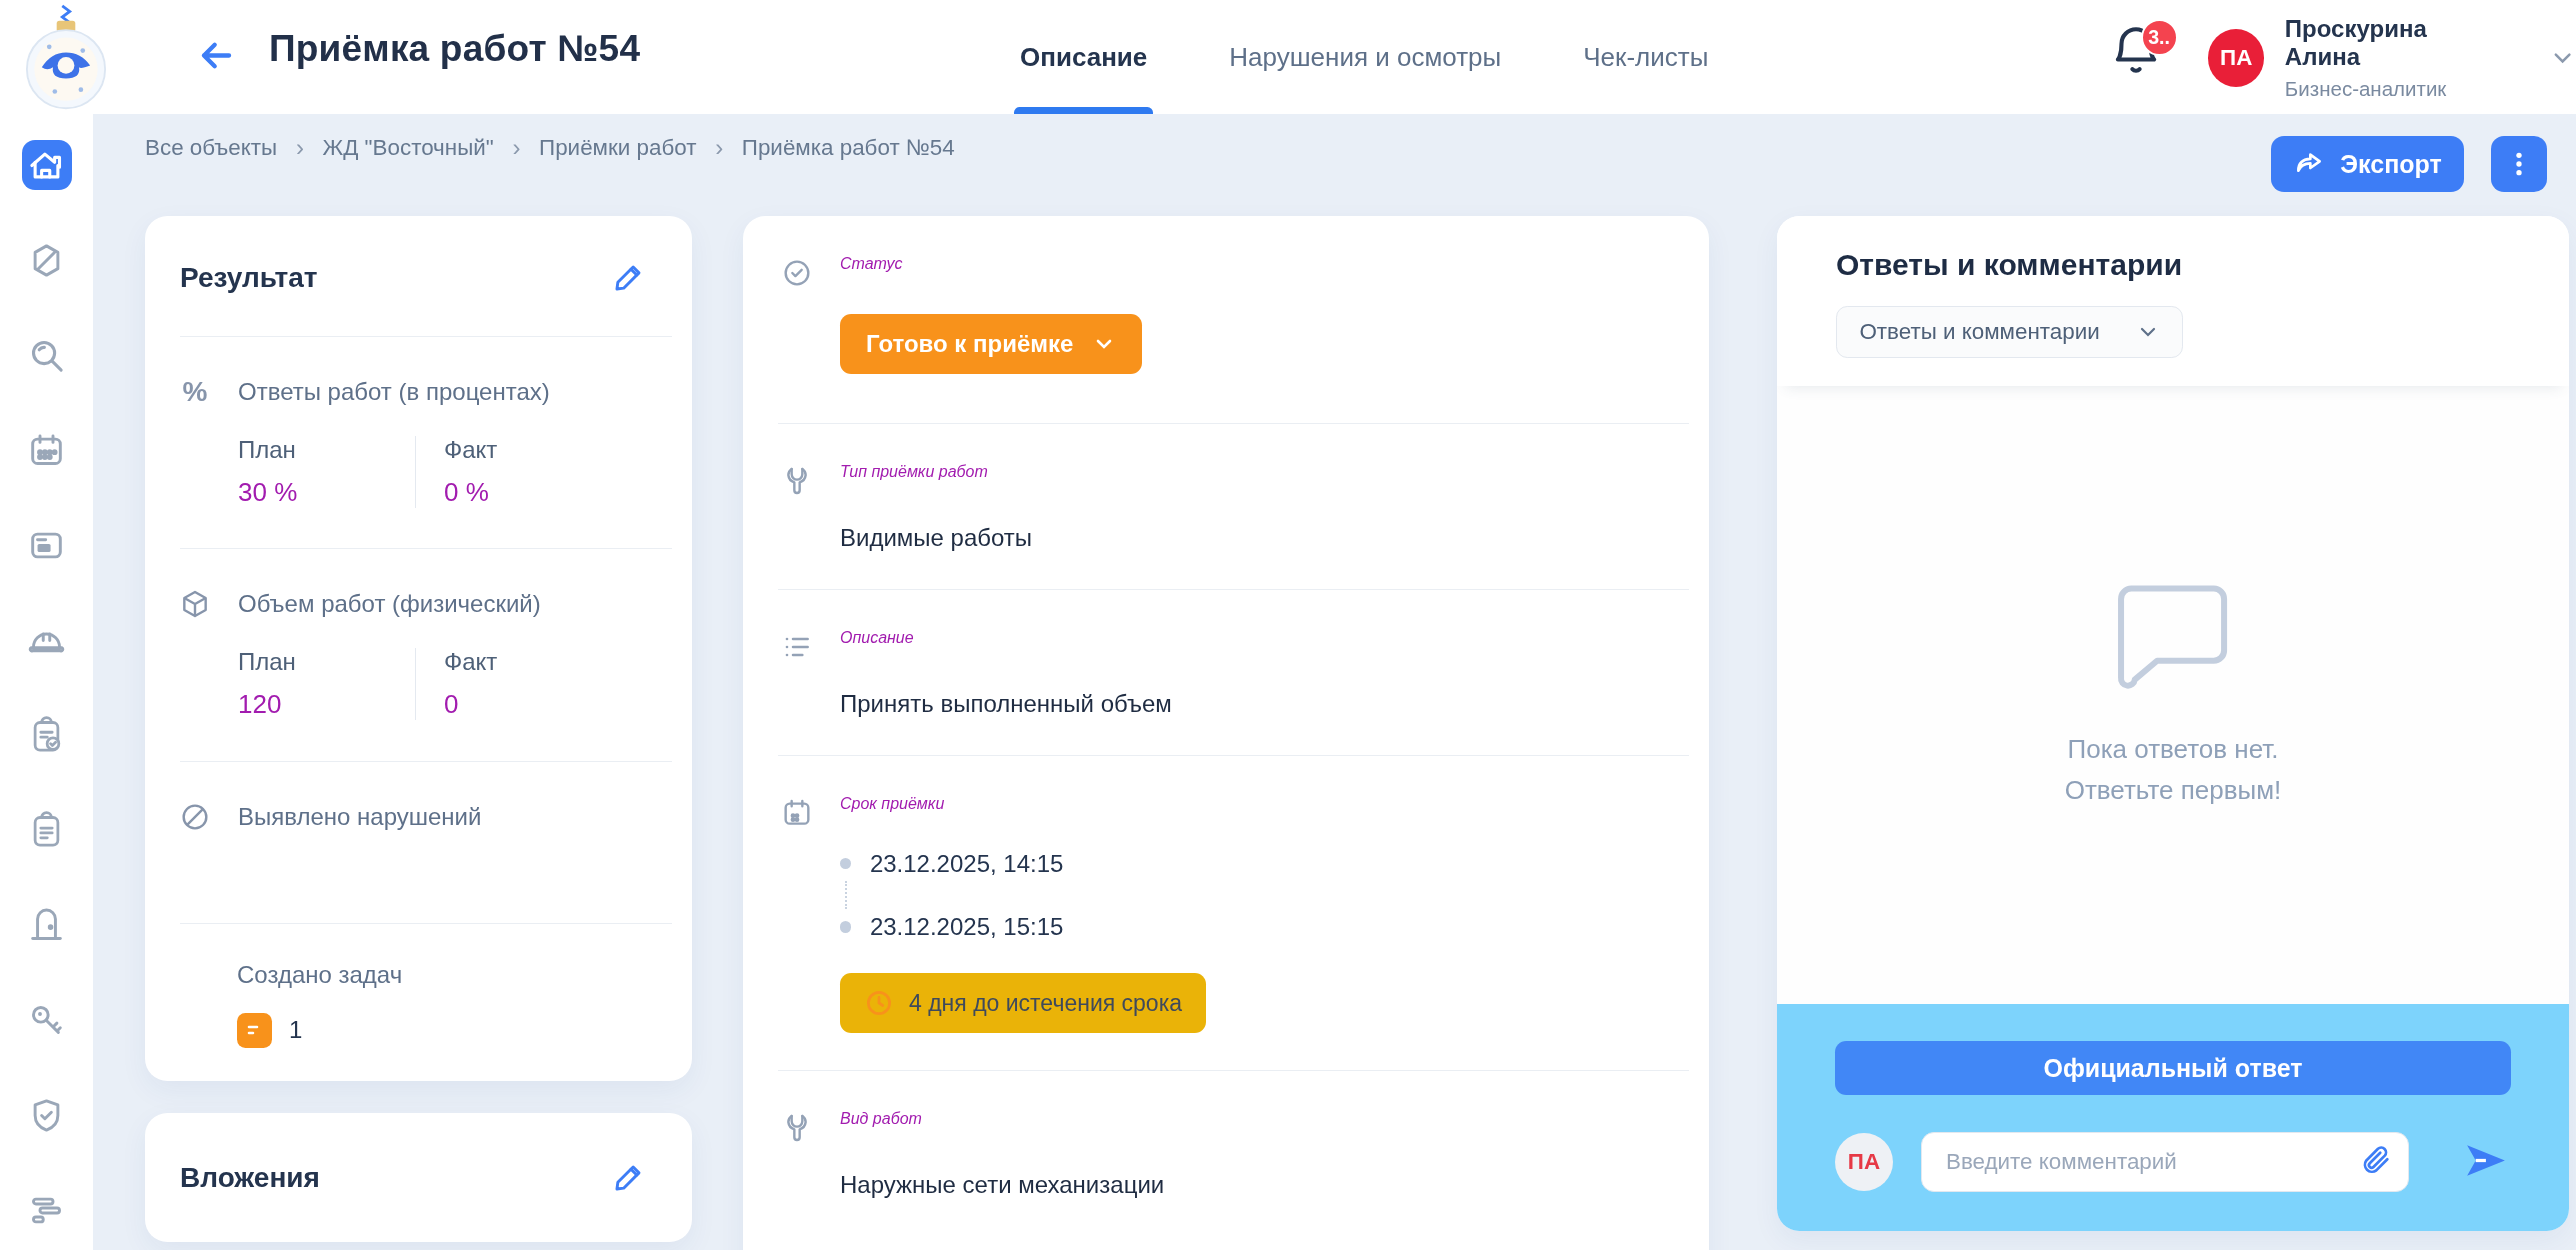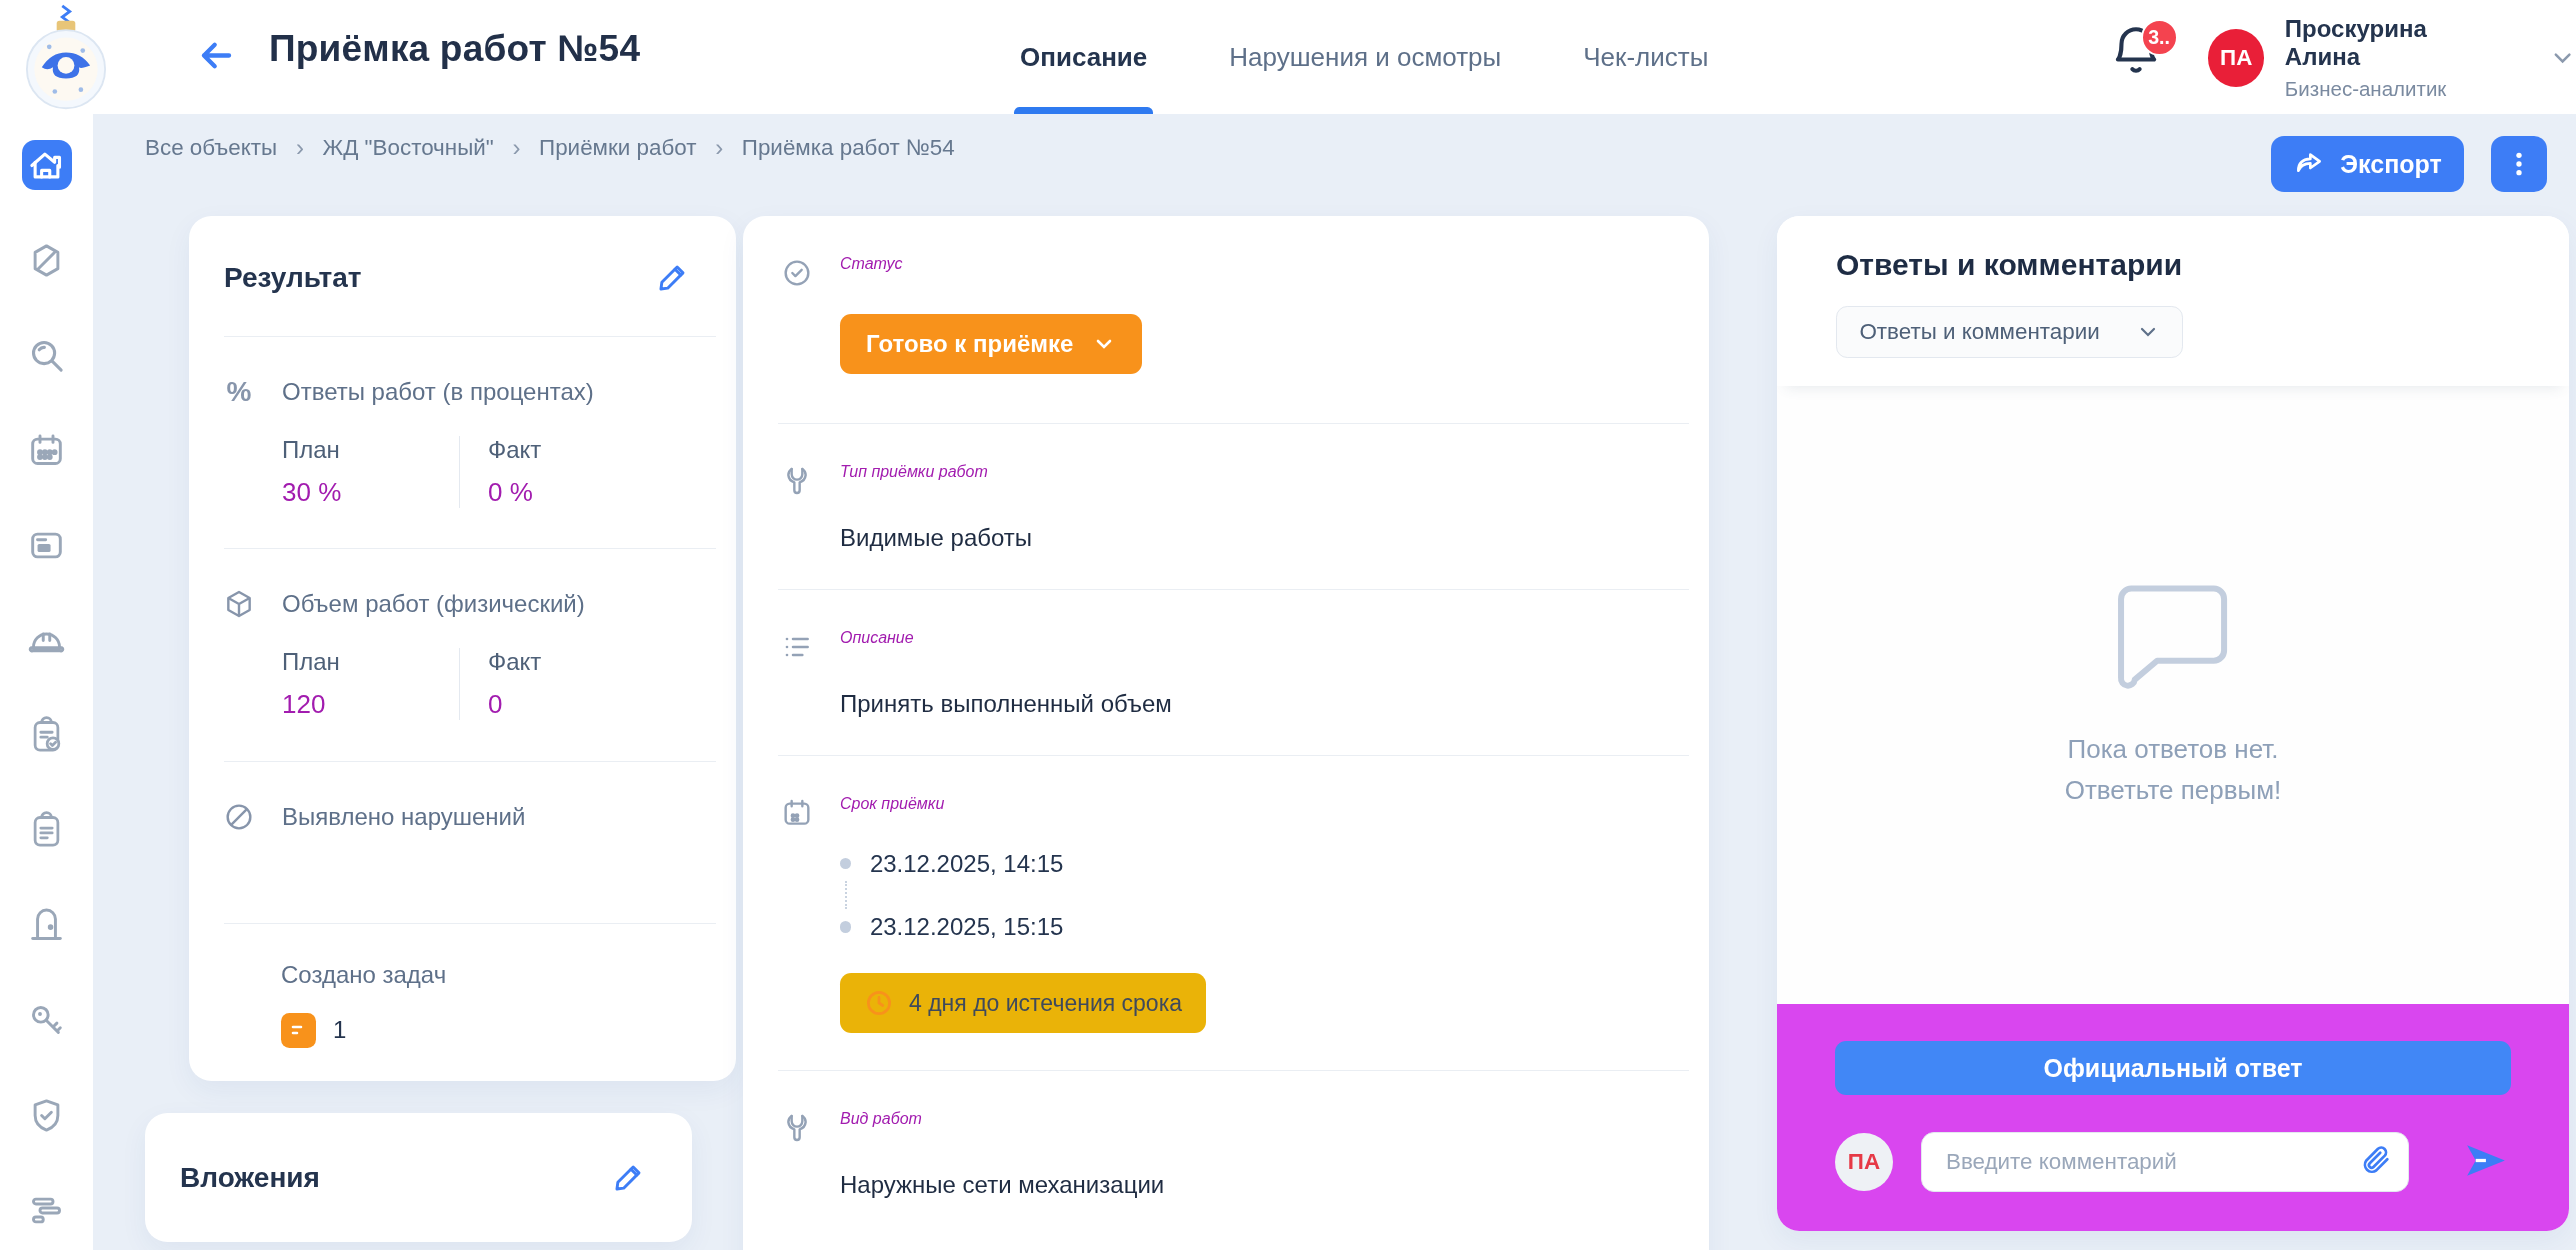--- a/index.html
+++ b/index.html
@@ -34,21 +34,21 @@
   .crumb { cursor:pointer; }
   .crumb-sep { color:#8B99AD; font-size:24px; }
   .export-btn { position:absolute; left:2271px; top:136px; width:193px; height:56px; background:#3D7DF6; border:none; border-radius:13px; color:#fff; font-size:25px; font-weight:bold; display:flex; align-items:center; justify-content:center; gap:15px; cursor:pointer; font-family:inherit; }
   .kebab-btn { position:absolute; left:2491px; top:136px; width:56px; height:56px; background:#3D7DF6; border:none; border-radius:13px; color:#fff; display:flex; align-items:center; justify-content:center; cursor:pointer; }
 
   
   .card { position:absolute; background:#fff; border-radius:22.4px; box-shadow:0 9.3px 28px rgba(40,70,130,.06); }
   .divider { height:0.9px; background:#EAEEF3; margin:0 20.5px 0 35px; }
 
   
-  .card-result { left:145px; top:216px; width:547px; height:865px; overflow:hidden;margin-left:44px; }
+  .card-result { left:145px; top:216px; width:547px; height:865px; overflow:hidden; }
   .card-head { display:flex; align-items:center; justify-content:space-between; padding:43px 45px 39px 35px; }
   .card-title { font-size:28px; font-weight:bold; color:#24344E; }
   .edit-btn { background:none; border:none; color:#3D7DF6; cursor:pointer; }
   .r-section { padding:39px 28px 35px 33px; }
   .r-head { display:flex; align-items:flex-start; gap:26px; color:#66788F; }
   .r-head .r-ico { color:#8795AB; width:34px; flex:0 0 34px; display:flex; justify-content:center; }
   .r-label { font-size:24px; color:#5E7089; padding-top:1.9px; }
   .pf { display:flex; margin:28px 0 5.6px 60px; }
   .pf-col { width:177px; }
   .pf-col + .pf-col { border-left:0.9px solid #E4E9F0; padding-left:28px; width:205px; }
@@ -84,21 +84,21 @@
 
   
   .card-comments { left:1777px; top:216px; width:792px; height:1015px; display:flex; flex-direction:column; overflow:hidden; }
   .c-header { padding:32px 37px 28px 59px; background:#fff; position:relative; z-index:2; box-shadow:0 9.3px 13px -7.5px rgba(60,80,110,.12); }
   .c-title { font-size:30px; font-weight:bold; color:#1E2C44; }
   .c-filter { margin-top:24px; width:347px; height:52px; border:0.9px solid #E3E8EF; background:#FAFBFC; border-radius:11.2px; display:flex; align-items:center; justify-content:space-between; padding:0 22.4px; cursor:pointer; }
   .c-filter-label { font-size:22.4px; color:#4E6078; }
   .c-body { flex:1; background:#FEFEFE; display:flex; flex-direction:column; align-items:center; justify-content:center; }
   .empty-bubble { color:#C3CEDE; margin-bottom:37px; }
   .empty-line { font-size:26px; color:#8EA0B8; line-height:1.55; text-align:center; }
-  .c-footer { background:#d946ef; padding:37px 58px 39px 58px; }
+  .c-footer { background:#7dd3fc; padding:37px 58px 39px 58px; }
   .official-btn { width:100%; height:54px; background:#4187F6; color:#fff; border:none; border-radius:11.2px; font-size:25px; font-weight:bold; font-family:inherit; cursor:pointer; }
   .comment-row { display:flex; align-items:center; gap:28px; margin-top:37px; }
   .comment-avatar { width:58px; height:58px; border-radius:50%; background:#EEF1F5; color:#E63946; font-weight:bold; font-size:22.4px; display:flex; align-items:center; justify-content:center; flex:0 0 58px; }
   .comment-input-wrap { position:relative; width:488px; }
   .comment-input { width:100%; height:60px; border:0.9px solid #E3E8EF; border-radius:13px; padding:0 65px 0 24px; font-size:22.4px; font-family:inherit; color:#24344E; }
   .comment-input::placeholder { color:#9AA7BA; }
   .clip-btn { position:absolute; right:15px; top:11.2px; width:37px; height:37px; border:none; background:none; color:#3D7DF6; cursor:pointer; }
   .send-btn { border:none; background:none; color:#3D7DF6; cursor:pointer; margin-left:24px; }
 </style>
 </head>

